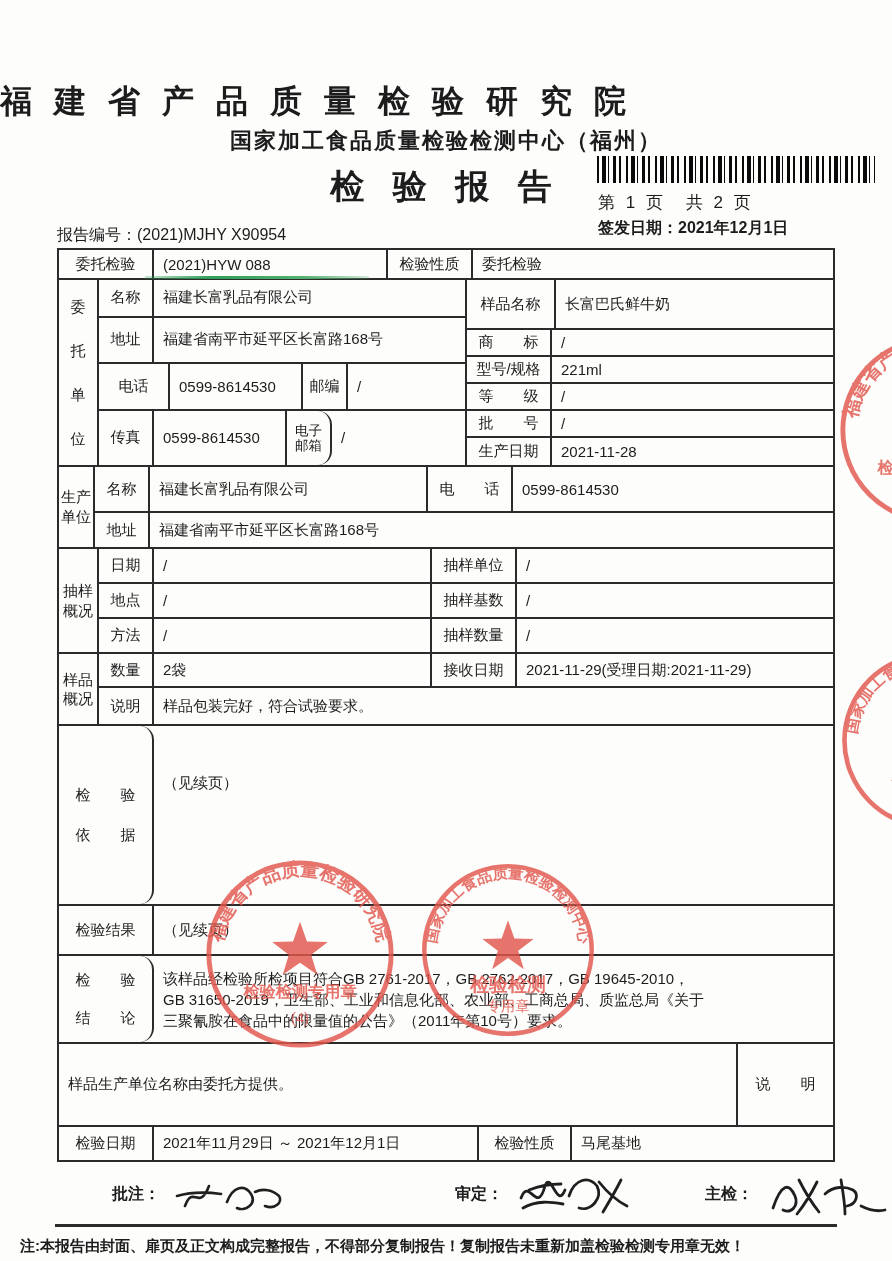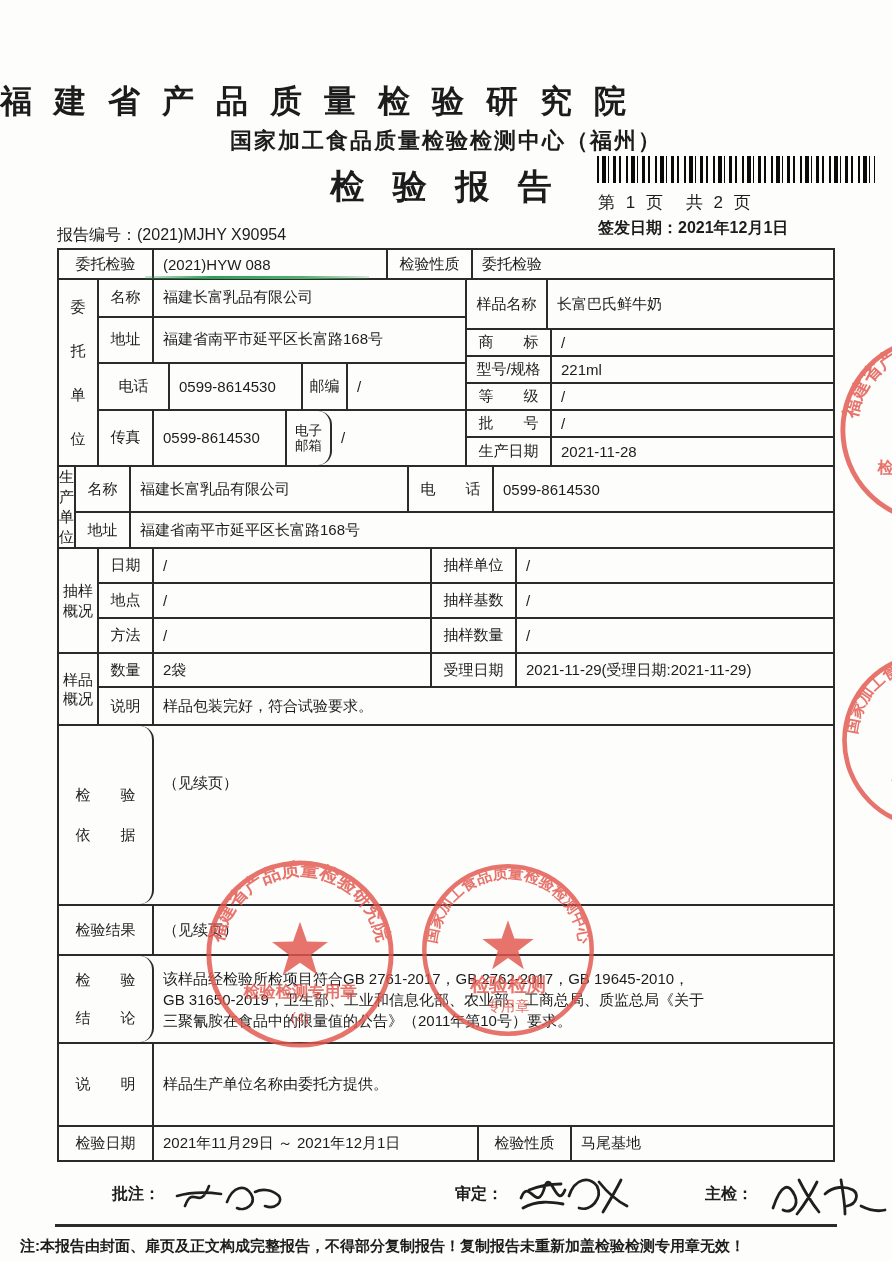--- a/index.html
+++ b/index.html
@@ -99,21 +99,21 @@
         <div class="srow" style="height:55px">
           <div class="cell lab" style="width:55px">传真</div>
           <div class="cell val" style="width:133px">0599-8614530</div>
           <div class="cell lab pre small" style="width:45px">电子
 邮箱</div>
           <div class="cell val" style="flex:1">/</div>
         </div>
       </div>
       <div class="sub" style="flex:1">
         <div class="srow" style="height:50px">
-          <div class="cell lab" style="width:81px">样品名称</div>
+          <div class="cell lab" style="width:89px">样品名称</div>
           <div class="cell val" style="flex:1">长富巴氏鲜牛奶</div>
         </div>
         <div class="srow" style="height:27px">
           <div class="cell lab" style="width:85px">商　　标</div>
           <div class="cell val" style="flex:1">/</div>
         </div>
         <div class="srow" style="height:27px">
           <div class="cell lab" style="width:85px">型号/规格</div>
           <div class="cell val" style="flex:1">221ml</div>
         </div>
@@ -126,21 +126,21 @@
           <div class="cell val" style="flex:1">/</div>
         </div>
         <div class="srow" style="flex:1">
           <div class="cell lab" style="width:85px">生产日期</div>
           <div class="cell val" style="flex:1">2021-11-28</div>
         </div>
       </div>
     </div>
 
     <div class="band" style="height:82px">
-      <div class="cell grp" style="width:17px; line-height:20px">生产
+      <div class="cell grp" style="width:36px; line-height:20px">生产
 单位</div>
       <div class="sub" style="flex:1">
         <div class="srow" style="height:46px">
           <div class="cell lab" style="width:55px">名称</div>
           <div class="cell val" style="width:278px">福建长富乳品有限公司</div>
           <div class="cell lab" style="width:85px">电　　话</div>
           <div class="cell val" style="flex:1">0599-8614530</div>
         </div>
         <div class="srow" style="flex:1">
           <div class="cell lab" style="width:55px">地址</div>
@@ -174,21 +174,21 @@
       </div>
     </div>
 
     <div class="band" style="height:72px">
       <div class="cell grp" style="width:40px; line-height:19px">样品
 概况</div>
       <div class="sub" style="flex:1">
         <div class="srow" style="height:34px">
           <div class="cell lab" style="width:55px">数量</div>
           <div class="cell val" style="width:278px">2袋</div>
-          <div class="cell lab" style="width:85px">受理日期</div>
+          <div class="cell lab" style="width:85px">接收日期</div>
           <div class="cell val" style="flex:1">2021-11-29(受理日期:2021-11-29)</div>
         </div>
         <div class="srow" style="flex:1">
           <div class="cell lab" style="width:55px">说明</div>
           <div class="cell val" style="flex:1">样品包装完好，符合试验要求。</div>
         </div>
       </div>
     </div>
 
     <div class="band" style="height:180px">
@@ -204,22 +204,22 @@
 
     <div class="band" style="height:88px">
       <div class="cell lab pre" style="width:95px; line-height:38px">检　　验
 结　　论</div>
       <div class="cell val pre" style="flex:1; line-height:21px">该样品经检验所检项目符合GB 2761-2017，GB 2762-2017，GB 19645-2010，
 GB 31650-2019，卫生部、工业和信息化部、农业部、工商总局、质监总局《关于
 三聚氰胺在食品中的限量值的公告》（2011年第10号）要求。</div>
     </div>
 
     <div class="band" style="height:83px">
+      <div class="cell val" style="flex:1">样品生产单位名称由委托方提供。</div>
       <div class="cell lab" style="width:95px">说　　明</div>
-      <div class="cell val" style="flex:1">样品生产单位名称由委托方提供。</div>
     </div>
 
     <div class="band" style="height:33px">
       <div class="cell lab" style="width:95px">检验日期</div>
       <div class="cell val" style="width:325px">2021年11月29日 ～ 2021年12月1日</div>
       <div class="cell lab" style="width:93px">检验性质</div>
       <div class="cell val" style="flex:1">马尾基地</div>
     </div>
   </div>
 

